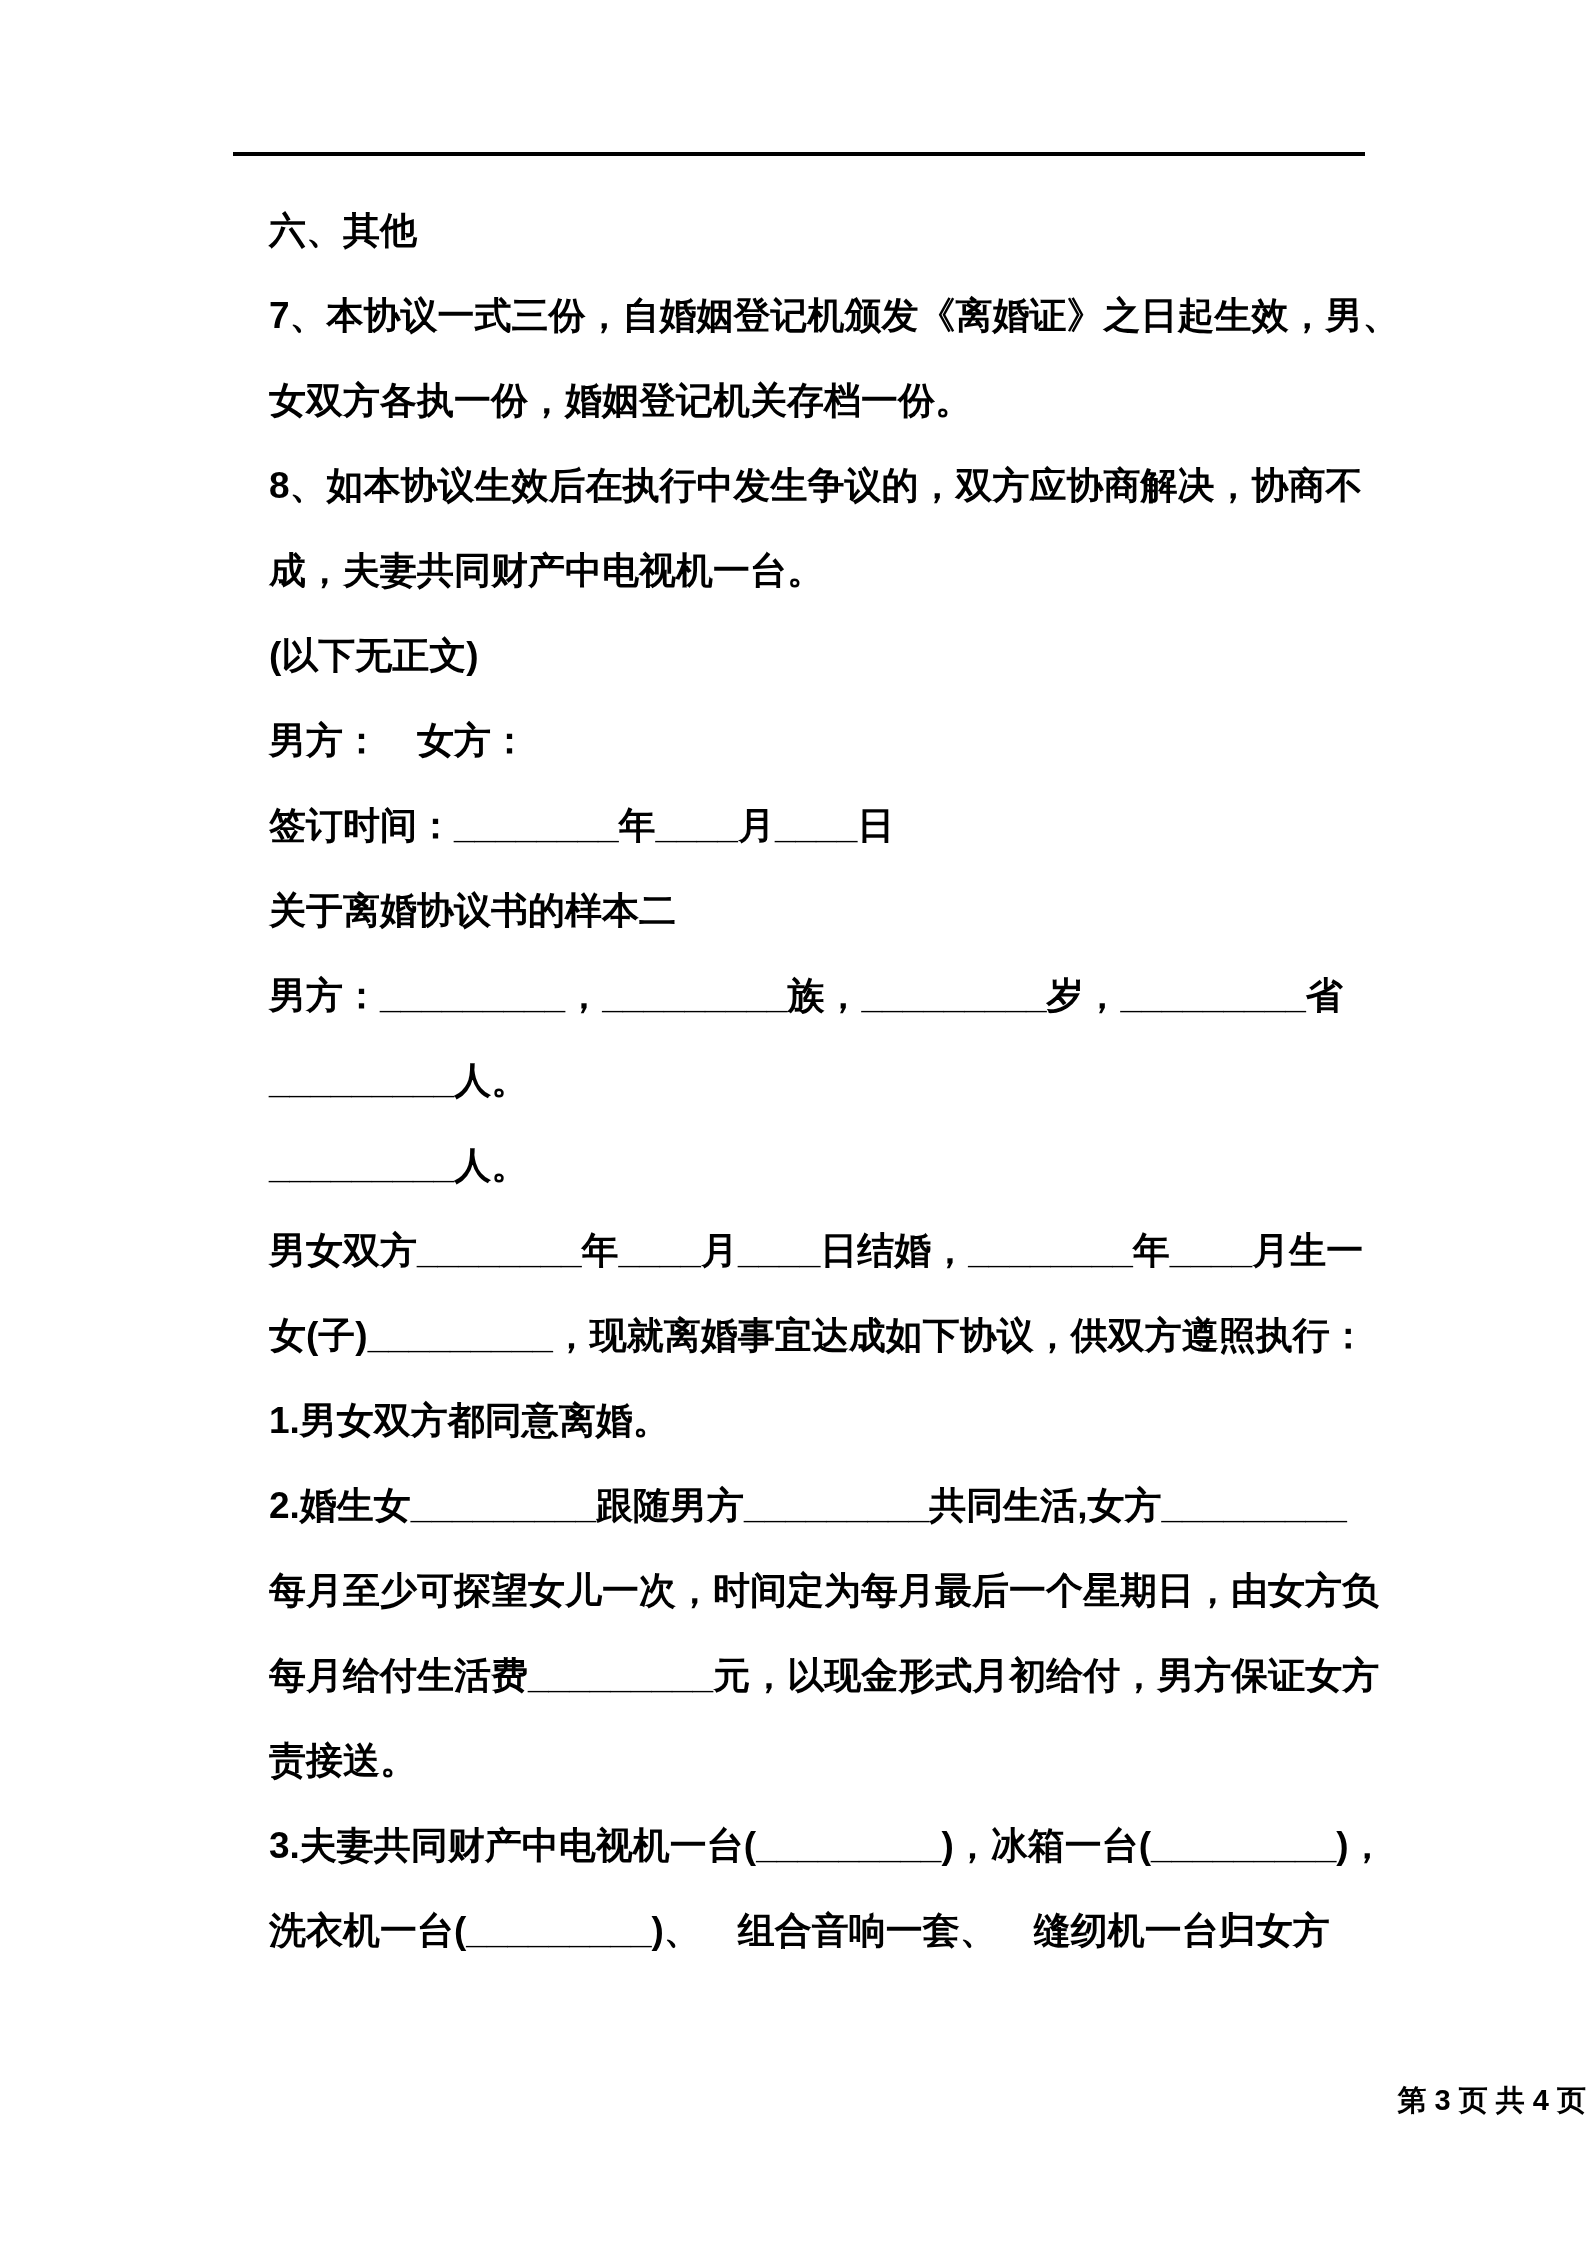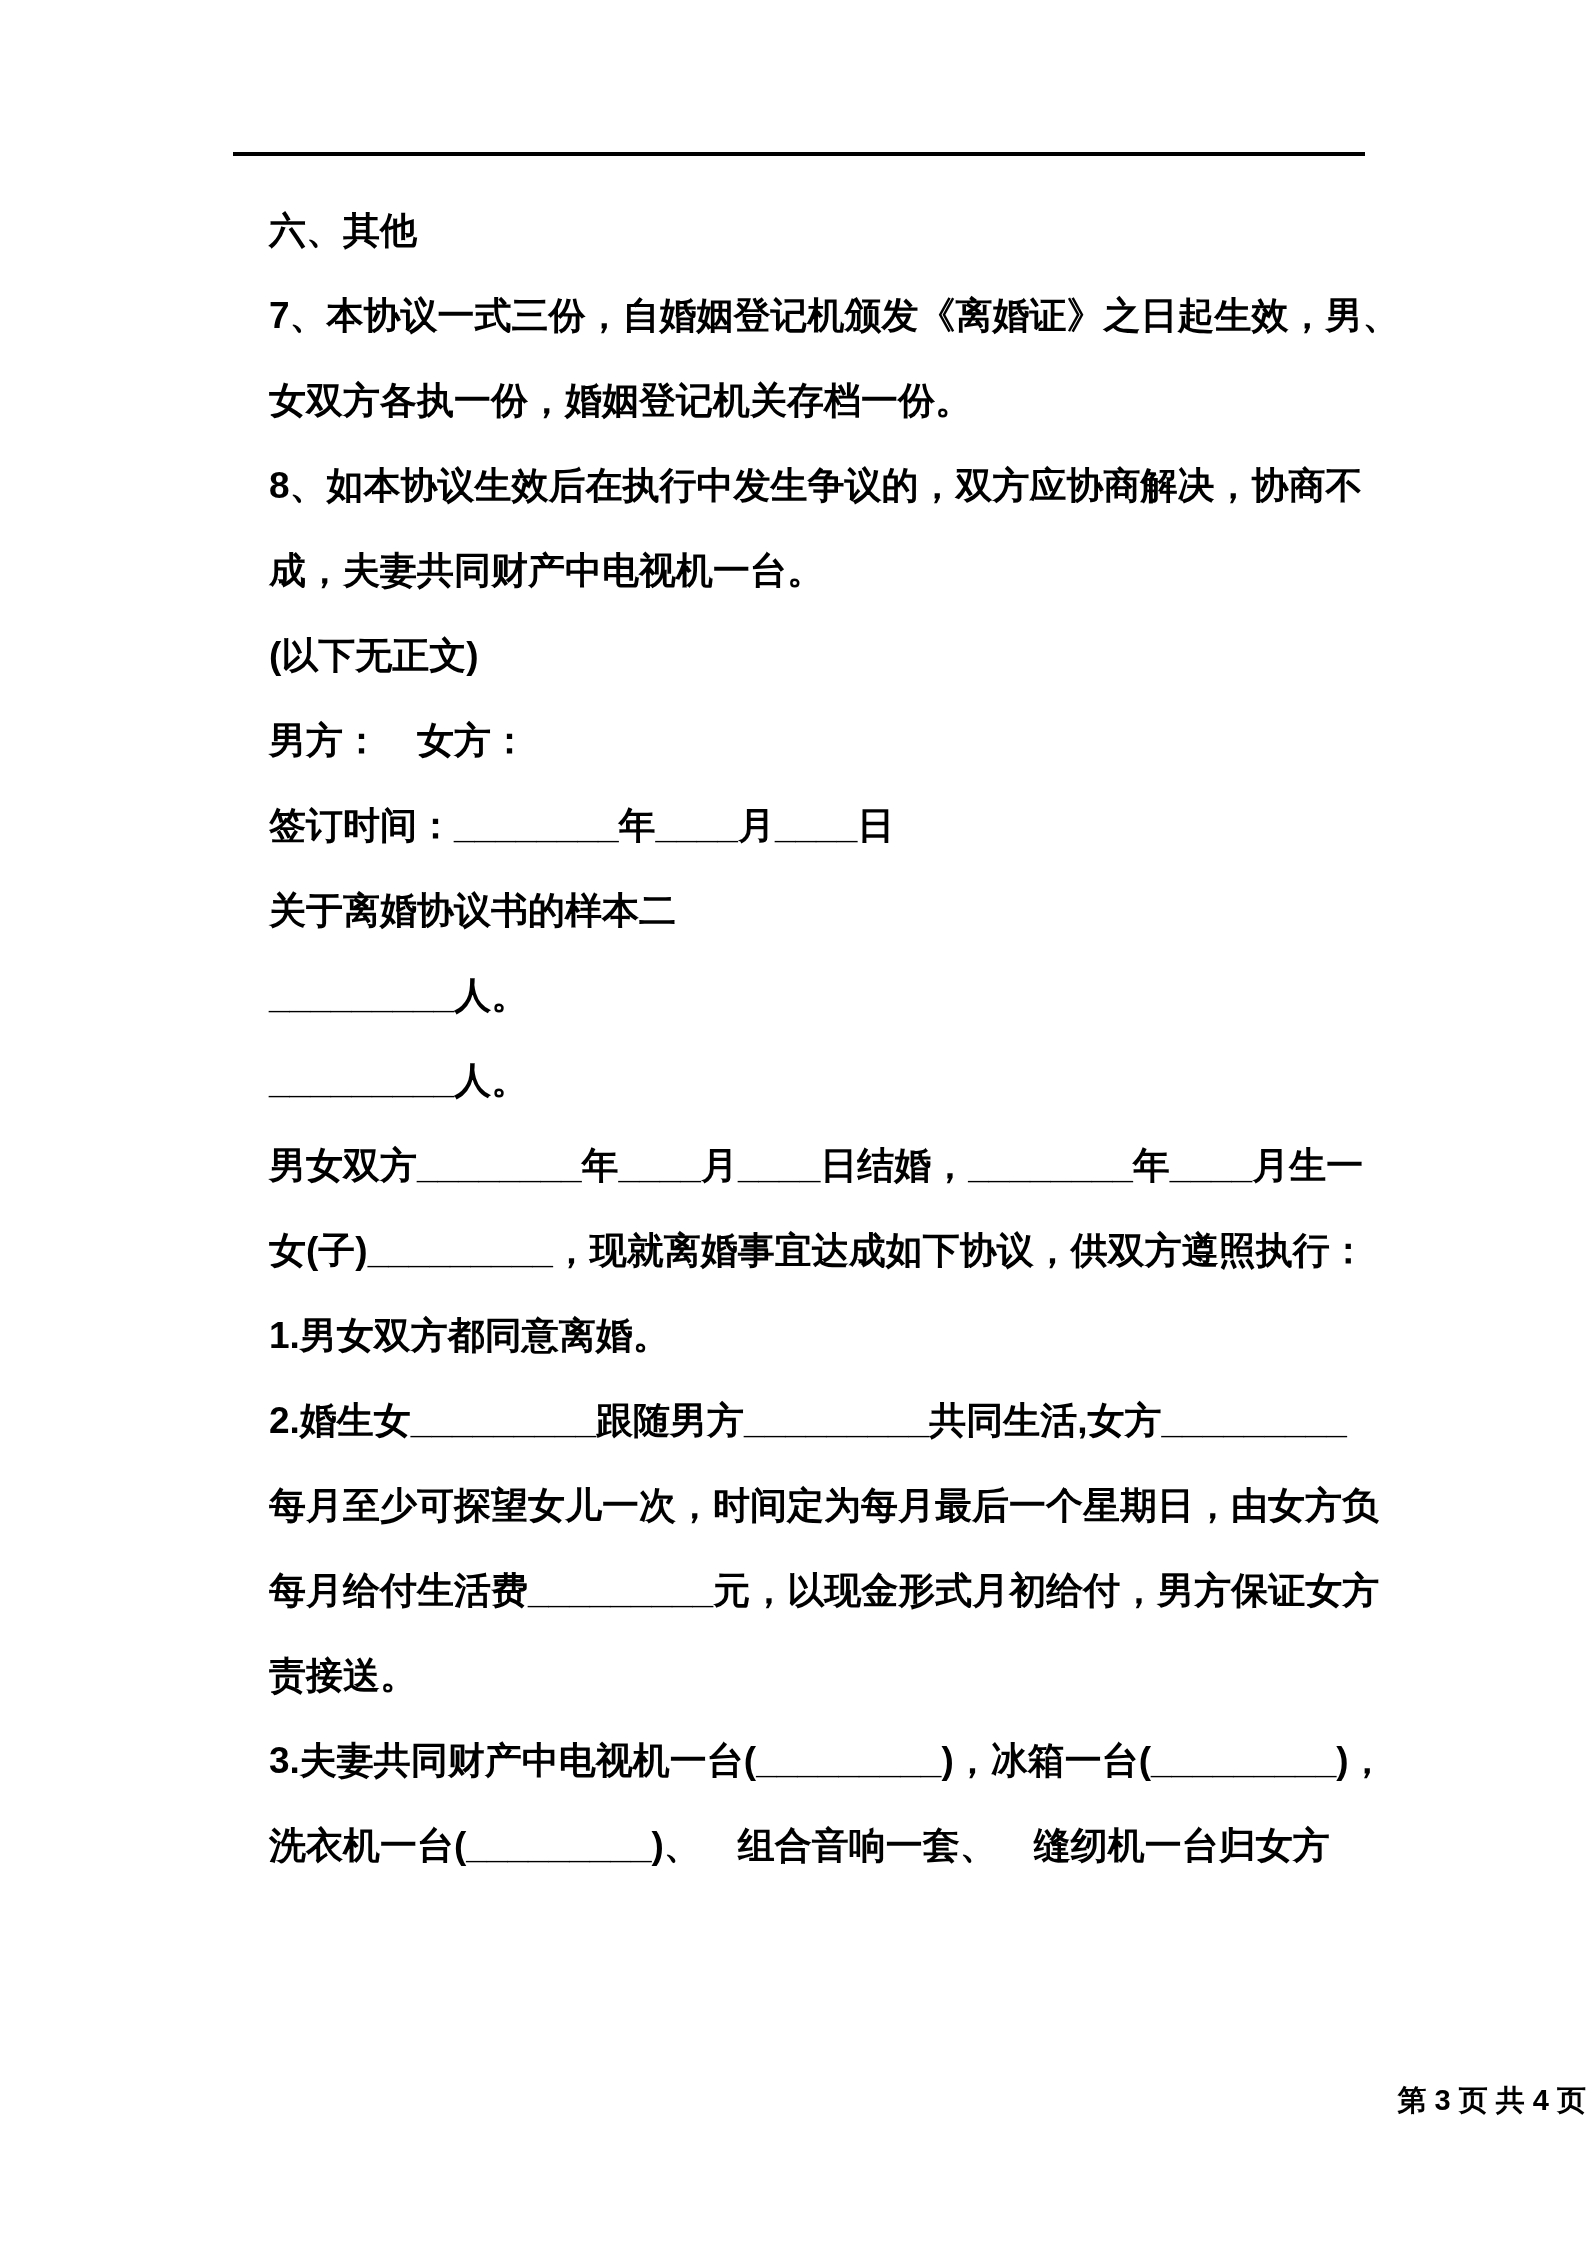--- a/index.html
+++ b/index.html
@@ -59,20 +59,21 @@
   <div class="content">
     <div class="line">六、其他</div>
     <div class="line">7、本协议一式三份，自婚姻登记机颁发《离婚证》之日起生效，男、</div>
     <div class="line">女双方各执一份，婚姻登记机关存档一份。</div>
     <div class="line">8、如本协议生效后在执行中发生争议的，双方应协商解决，协商不</div>
     <div class="line">成，夫妻共同财产中电视机一台。</div>
     <div class="line">(以下无正文)</div>
     <div class="line">男方：　女方：</div>
     <div class="line">签订时间：________年____月____日</div>
     <div class="line">关于离婚协议书的样本二</div>
+    <div class="line">男方：_________，_________族，_________岁，_________省</div>
     <div class="line">_________人。</div>
     <div class="line">_________人。</div>
     <div class="line">男女双方________年____月____日结婚，________年____月生一</div>
     <div class="line">女(子)_________，现就离婚事宜达成如下协议，供双方遵照执行：</div>
     <div class="line">1.男女双方都同意离婚。</div>
     <div class="line">2.婚生女_________跟随男方_________共同生活,女方_________</div>
     <div class="line">每月至少可探望女儿一次，时间定为每月最后一个星期日，由女方负</div>
     <div class="line">每月给付生活费_________元，以现金形式月初给付，男方保证女方</div>
     <div class="line">责接送。</div>
     <div class="line">3.夫妻共同财产中电视机一台(_________)，冰箱一台(_________)，</div>

